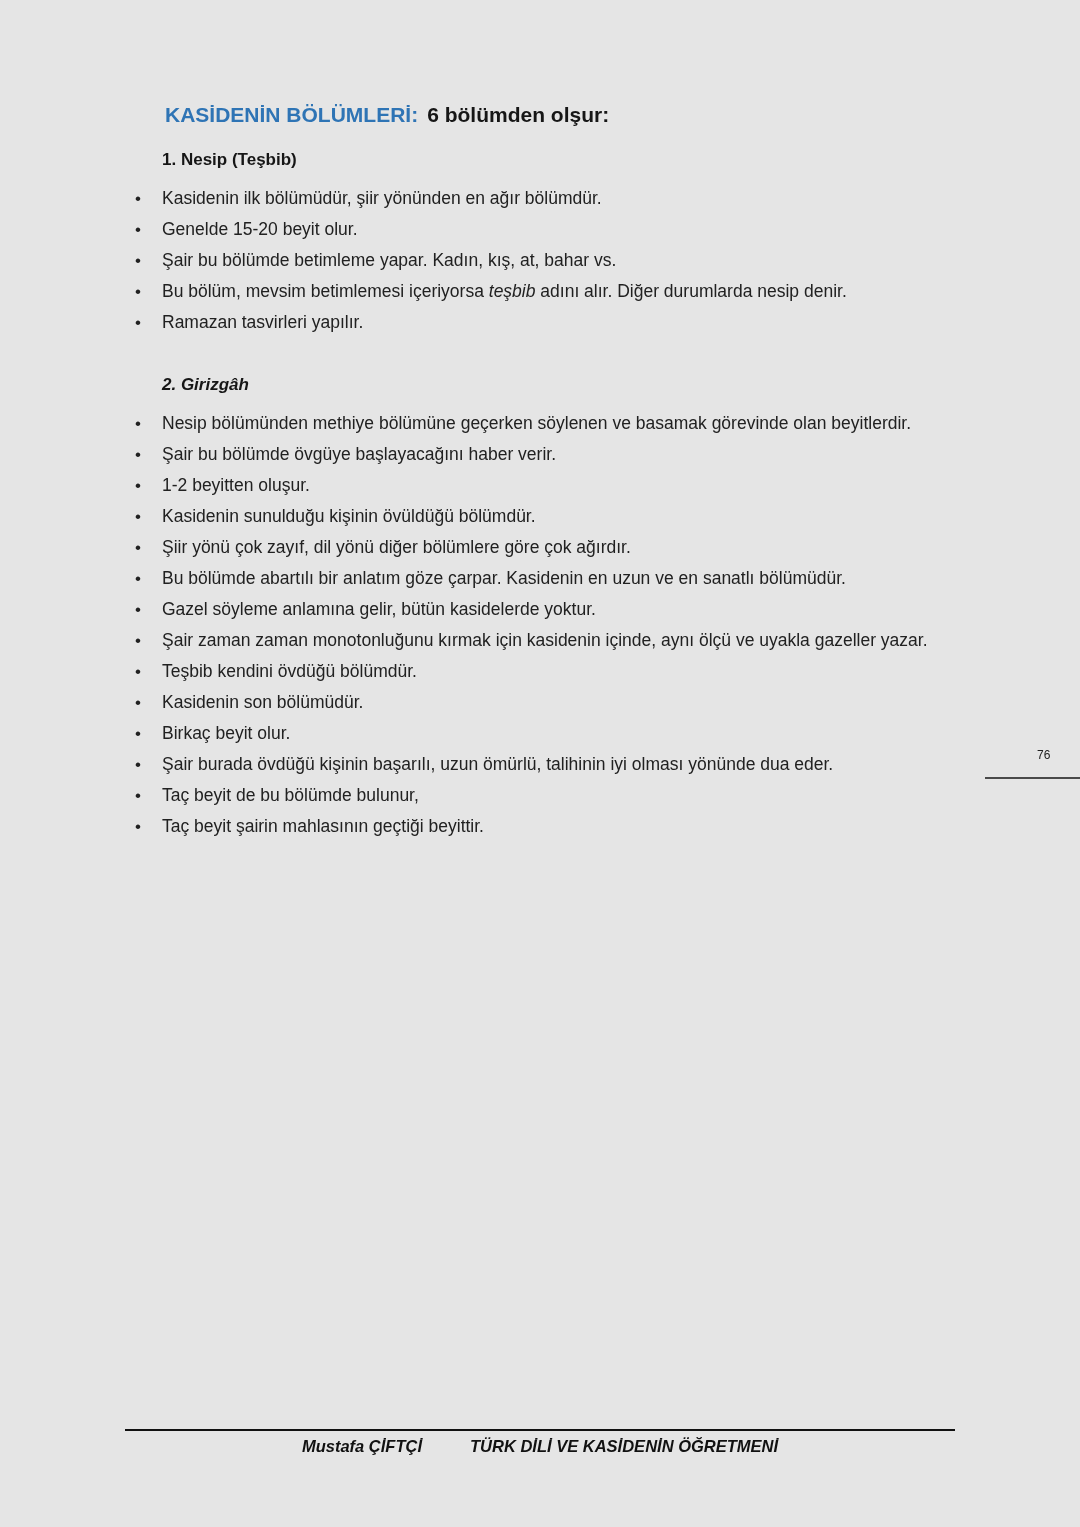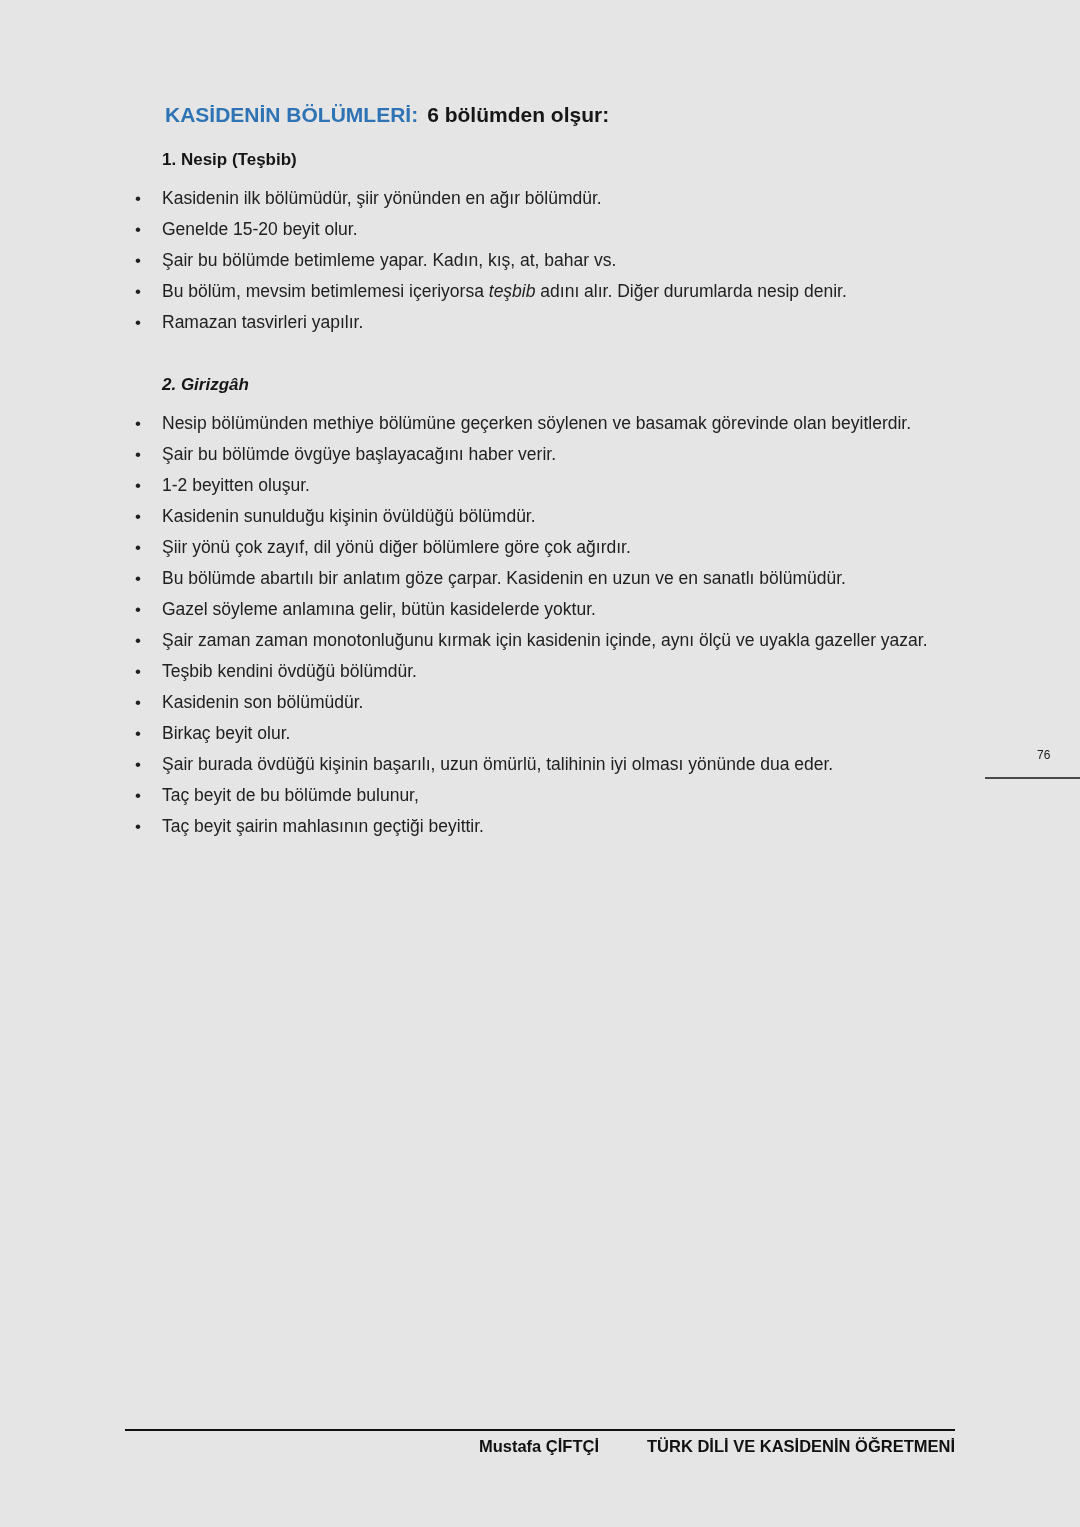--- a/index.html
+++ b/index.html
@@ -82,24 +82,25 @@
     width: 830px;
     height: 2px;
     background: #111111;
   }
   .footer-text {
     position: absolute;
     top: 1437px;
     left: 125px;
     width: 830px;
     display: flex;
-    justify-content: flex-end;
+    justify-content: center;
     gap: 48px;
     font-size: 16.5px;
     font-weight: bold;
+    font-style: italic;
     color: #111111;
     white-space: nowrap;
   }
 </style>
 </head>
 <body>
 
 <div class="page">
 
   <div class="content">

